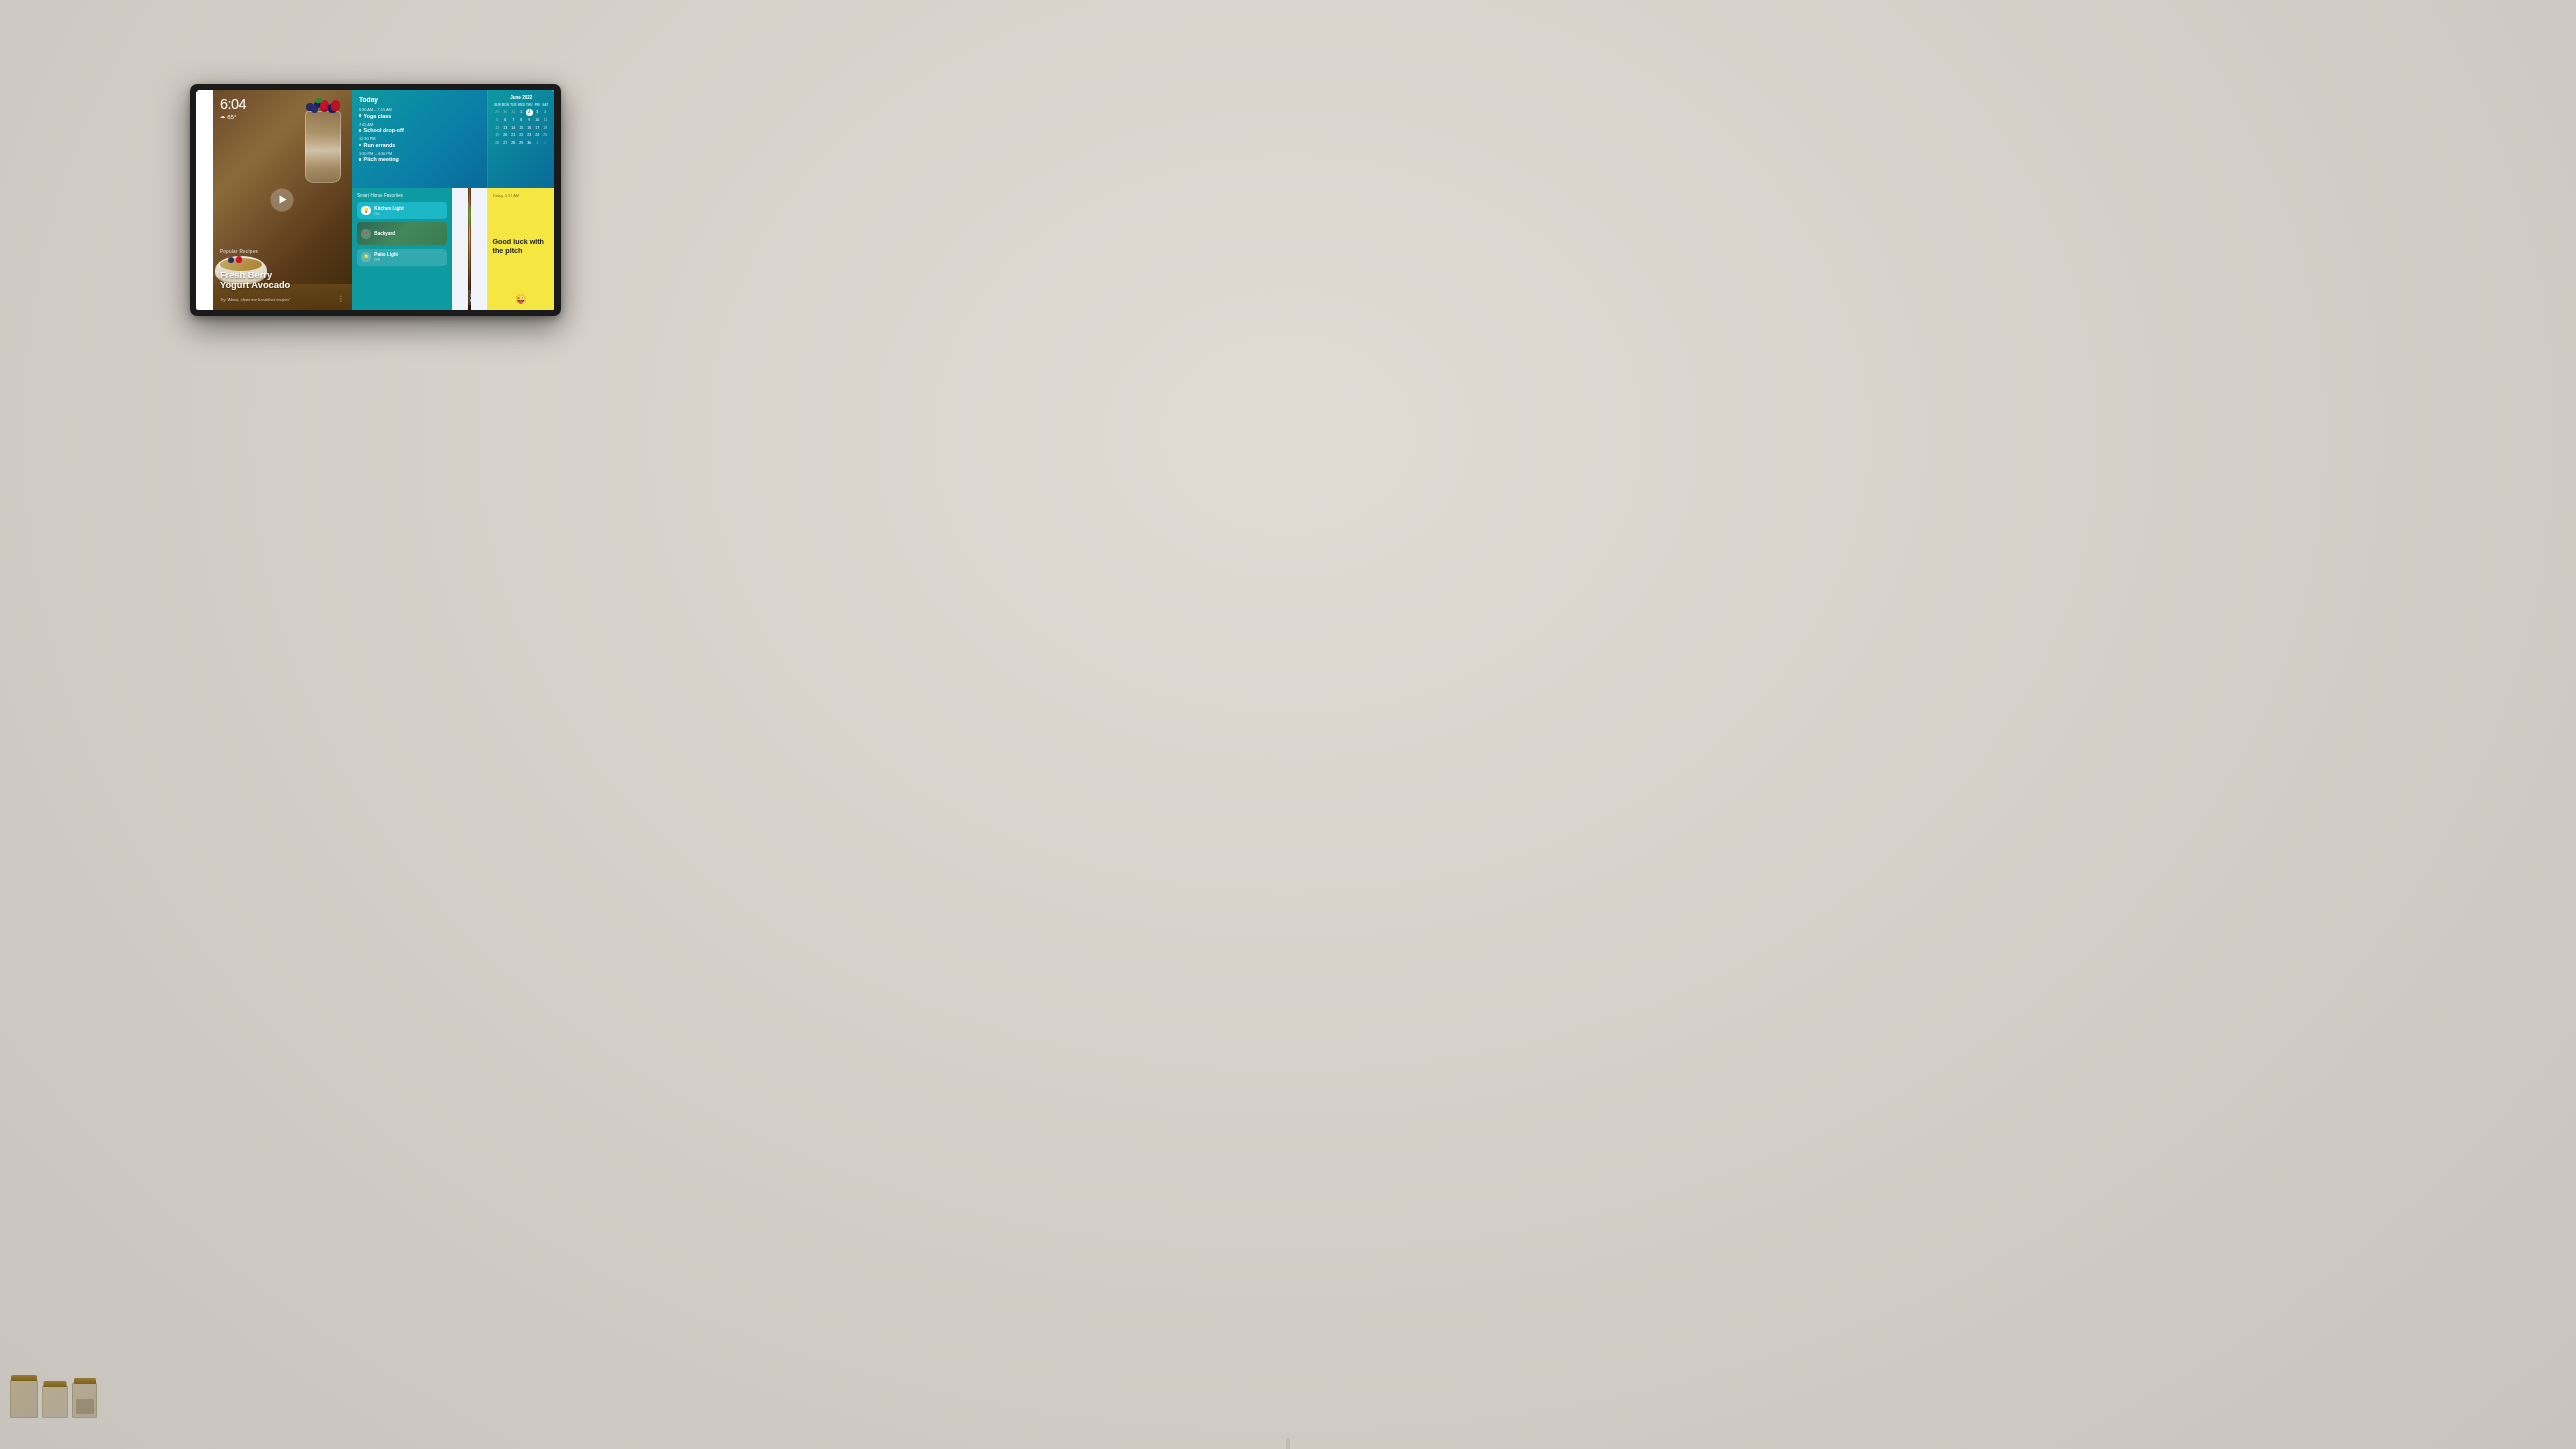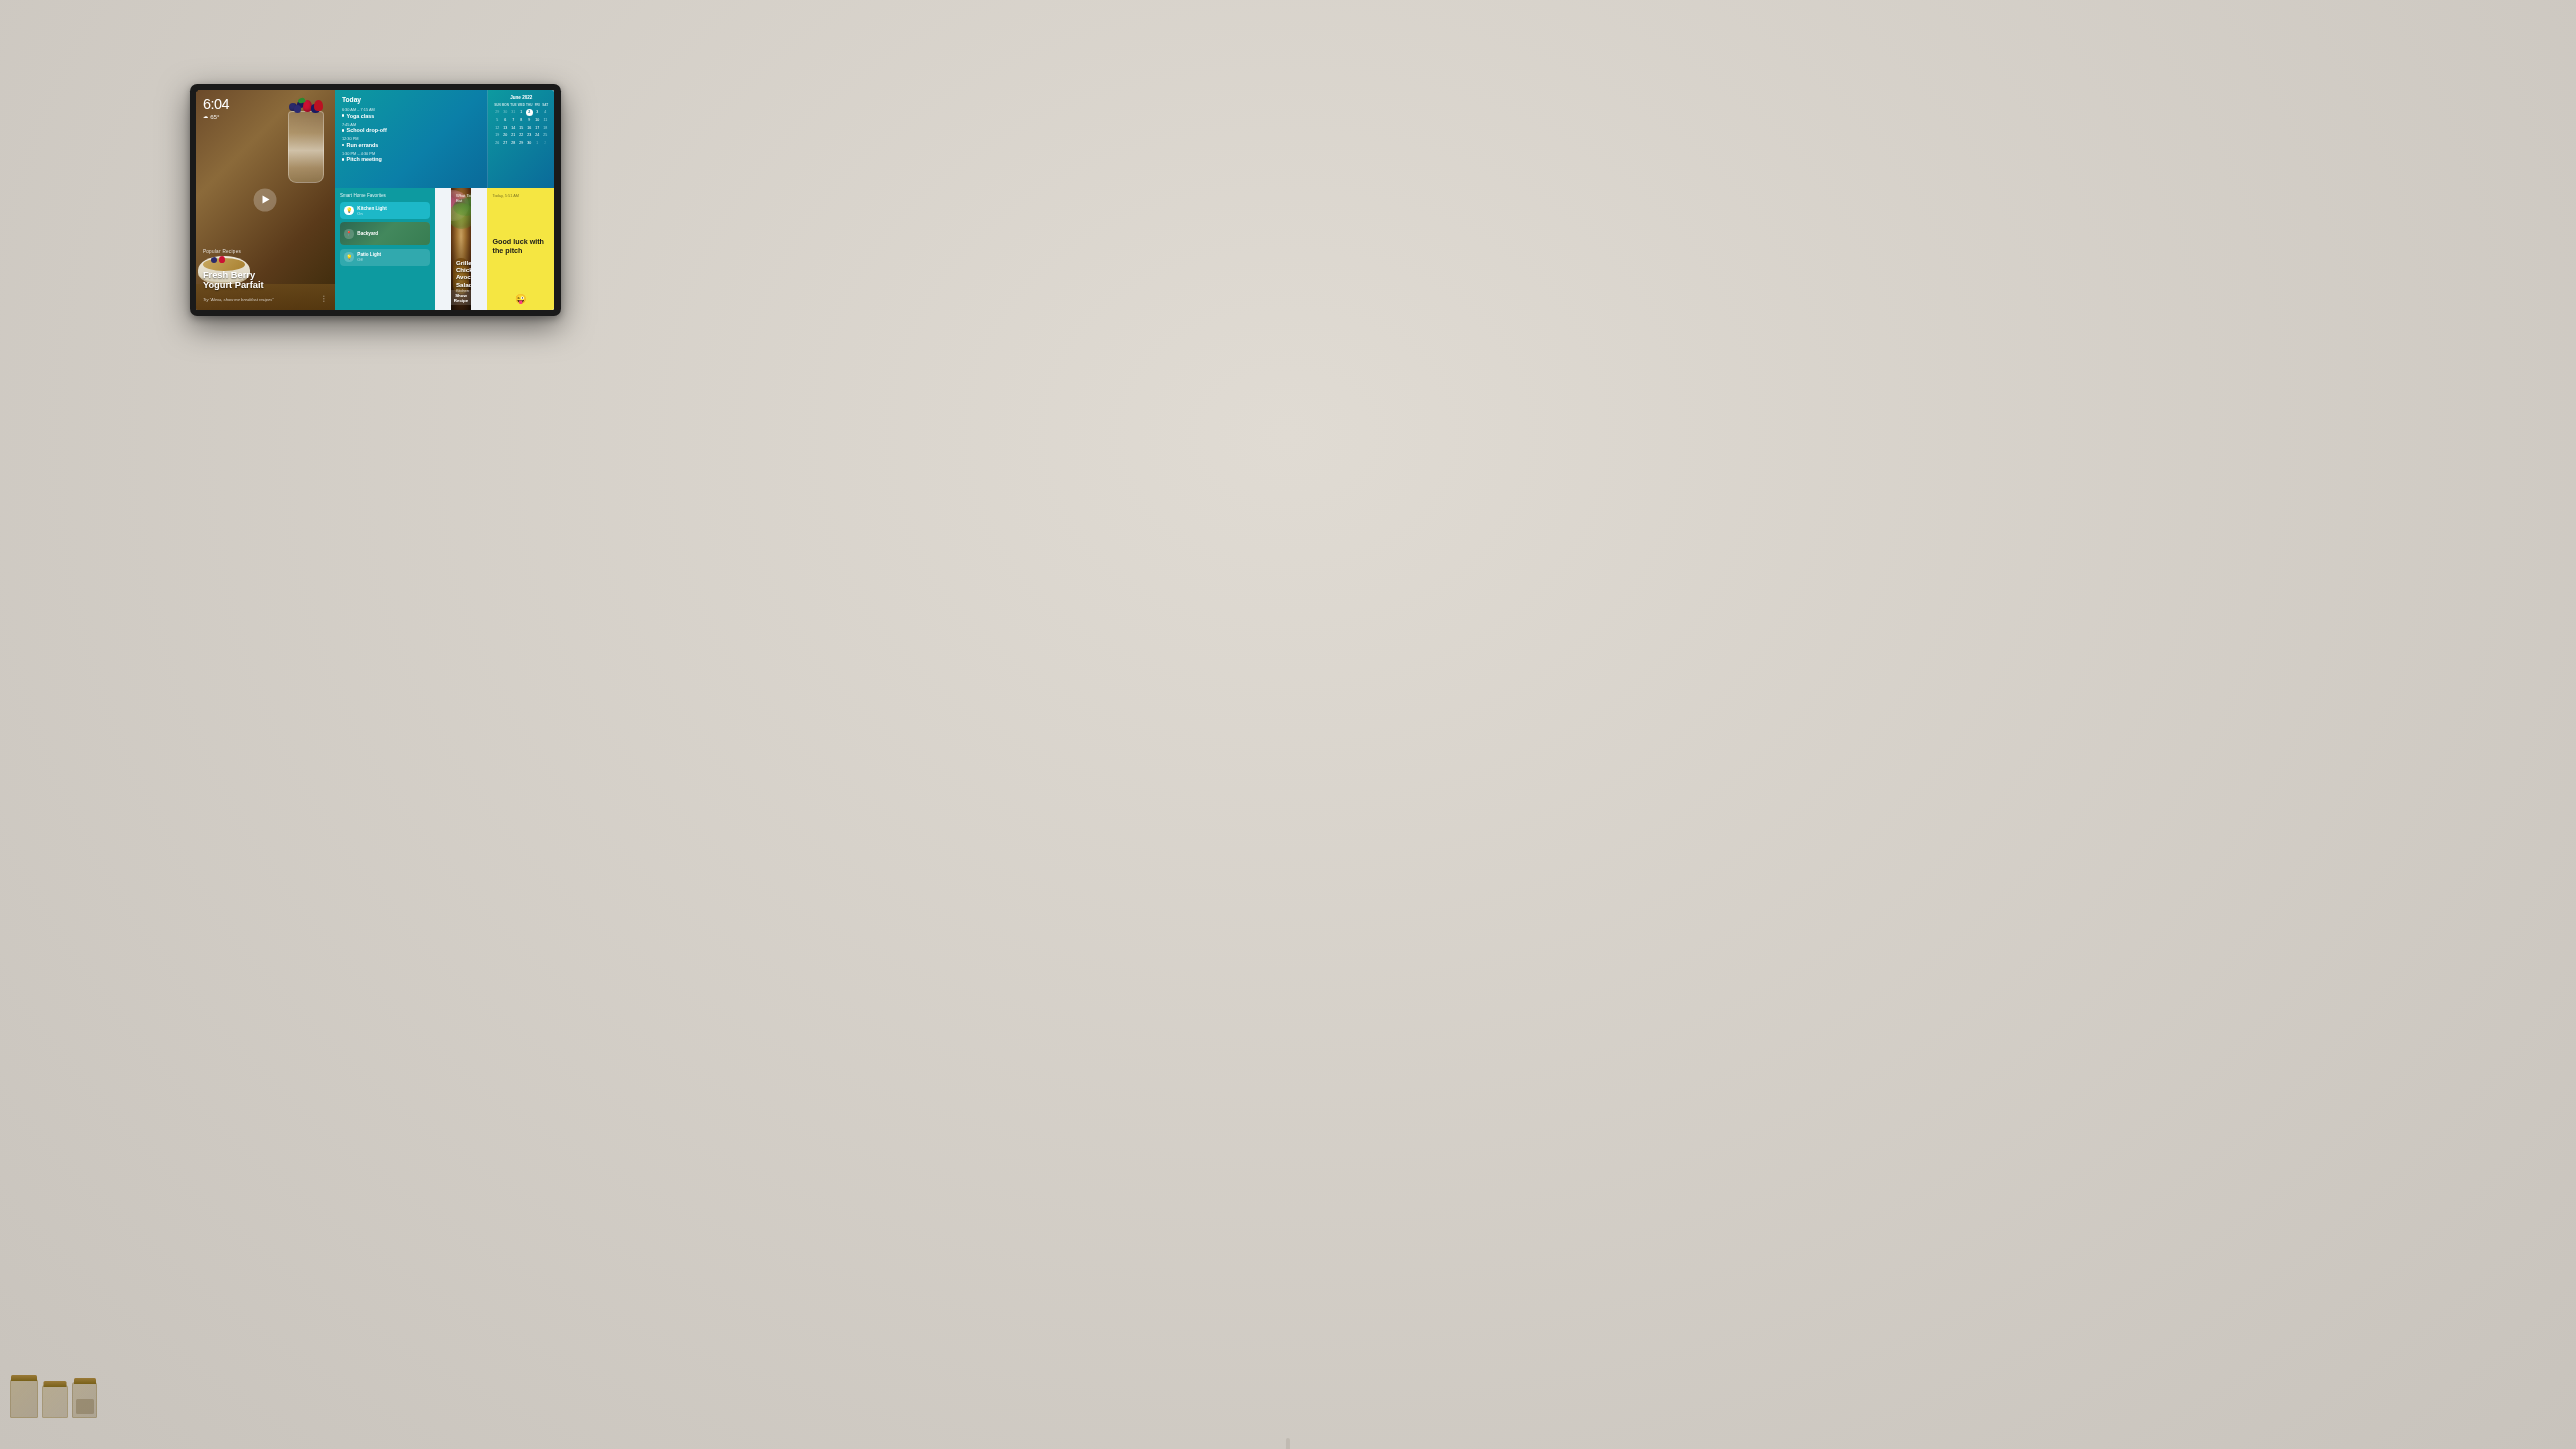--- a/index.html
+++ b/index.html
@@ -56,20 +56,21 @@
       background: #c0bab2;
       border-radius: 2.1px;
       z-index: 0;
     }
 
     
     .screen {
       display: flex;
       width: 100%;
       height: 100%;
+      padding-left: 17px;
     }
 
     
     .left-panel {
       position: relative;
       width: 139px;
       flex-shrink: 0;
       background: #3a2a1a;
       overflow: hidden;
     }
@@ -545,21 +546,21 @@
         </div>
 
         <div class="play-btn">
           <div class="play-triangle"></div>
         </div>
 
         <div class="recipe-info">
           <div class="recipe-category">Popular Recipes</div>
           <div class="recipe-name">
             <span>Fresh Berry</span><br>
-            <span>Yogurt Parfait</span>
+            <span>Yogurt Avocado</span>
           </div>
         </div>
 
         <div class="recipe-prompt">Try "Alexa, show me breakfast recipes"</div>
         <div class="more-dots">⋮</div>
       </div>
 
       <div class="right-panel">
 
         <div class="top-section">

